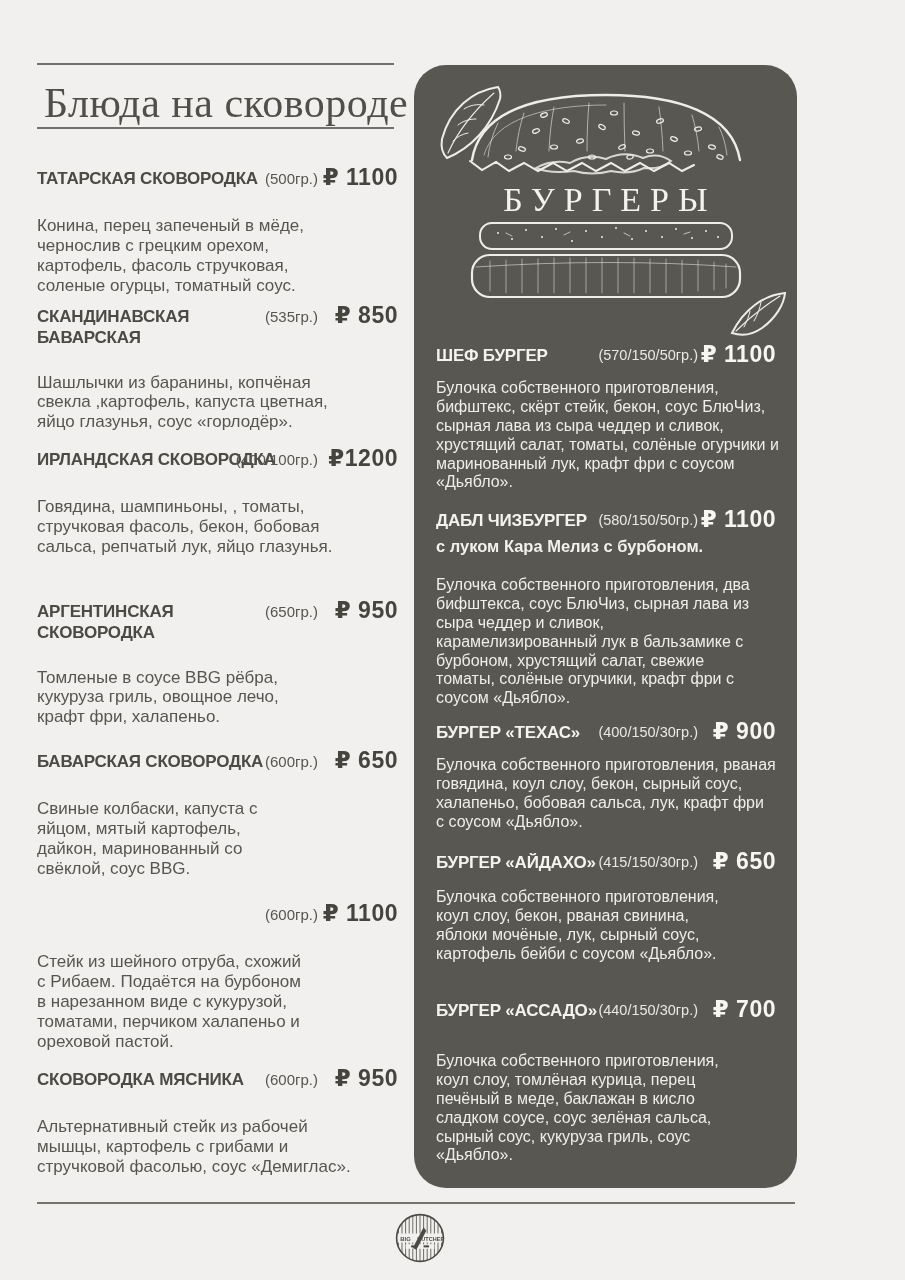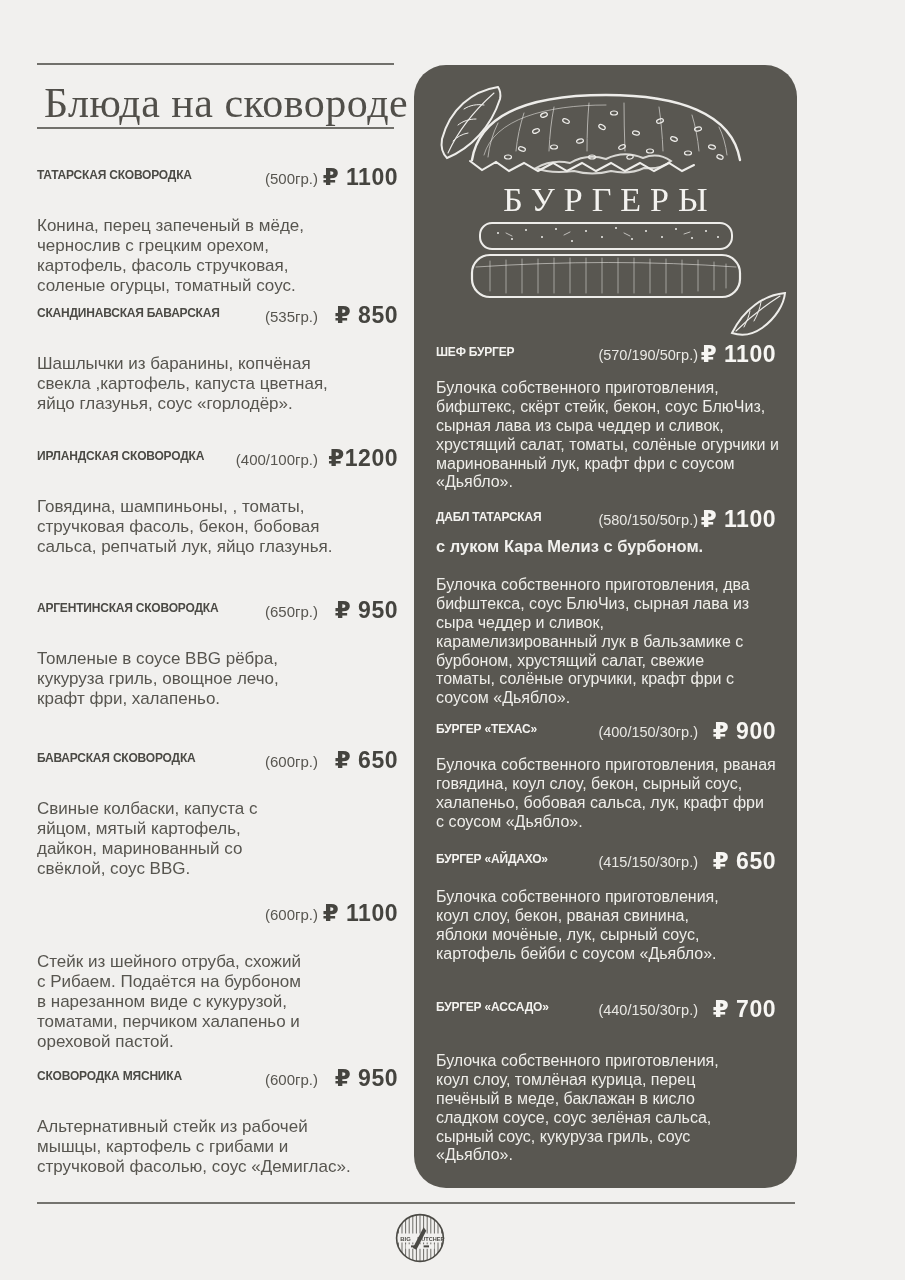--- a/index.html
+++ b/index.html
@@ -11,21 +11,21 @@
   }
   .rule{position:absolute;height:2px;background:#71706b;}
   .page-title{
     position:absolute;left:37px;top:72px;width:370px;
     font-family:"Liberation Serif","DejaVu Serif",serif;
     font-size:42px;color:#514f4a;letter-spacing:.5px;white-space:nowrap;
   }
   
   .litem{position:absolute;left:37px;width:361px;}
   .hrow{position:relative;min-height:24px;}
-  .nm{display:block;width:246px;font-weight:bold;font-size:12px;line-height:1.25;
+  .nm{display:block;width:246px;font-weight:bold;font-size:17px;line-height:1.25;
       letter-spacing:-0.2px;color:#4b4a45;}
   .wt{position:absolute;right:80px;top:2px;font-size:15px;color:#57554f;white-space:nowrap;}
   .pr{position:absolute;right:0;top:-4px;font-size:23px;font-weight:bold;color:#45443f;
       white-space:nowrap;letter-spacing:.5px;}
   .ds{margin-top:24px;font-size:17px;line-height:1.17;color:#57554f;}
   
   .panel{position:absolute;left:414px;top:65px;width:383px;height:1123px;background:#595751;border-radius:32px;}
   .burger-art{position:absolute;left:0;top:0;width:383px;height:280px;}
   .burgers-title{
     position:absolute;left:0;top:116px;width:383px;text-align:center;
@@ -221,29 +221,29 @@
       <path d="M340,256 C344,249 346,243 347,237" stroke-width="1"></path>
       <path d="M330,262 C333,256 335,251 336,246" stroke-width="1"></path>
     </g>
   </svg>
   <div class="burgers-title">БУРГЕРЫ</div>
 </div>
 
 <div class="ritem" style="top:345px">
   <div class="hrow">
     <span class="nm">ШЕФ БУРГЕР</span>
-    <span class="wt">(570/190/50гр.)</span>
+    <span class="wt">(570/150/50гр.)</span>
     <span class="pr">₽ 1100</span>
   </div>
   <div class="ds" style="width:346px;margin-top:10px">Булочка собственного приготовления, бифштекс, скёрт стейк, бекон, соус БлюЧиз, сырная лава из сыра чеддер и сливок, хрустящий салат, томаты, солёные огурчики и маринованный лук, крафт фри с соусом «Дьябло».</div>
 </div>
 
 <div class="ritem" style="top:510px">
   <div class="hrow">
-    <span class="nm">ДАБЛ ТАТАРСКАЯ</span>
+    <span class="nm">ДАБЛ ЧИЗБУРГЕР</span>
     <span class="wt">(580/150/50гр.)</span>
     <span class="pr">₽ 1100</span>
   </div>
   <div class="sub">с луком Кара Мелиз с бурбоном.</div>
   <div class="ds" style="width:322px;margin-top:20px">Булочка собственного приготовления, два бифштекса, соус БлюЧиз, сырная лава из сыра чеддер и сливок, карамелизированный лук в бальзамике с бурбоном, хрустящий салат, свежие томаты, солёные огурчики, крафт фри с соусом «Дьябло».</div>
 </div>
 
 <div class="ritem" style="top:722px">
   <div class="hrow">
     <span class="nm">БУРГЕР «ТЕХАС»</span>

